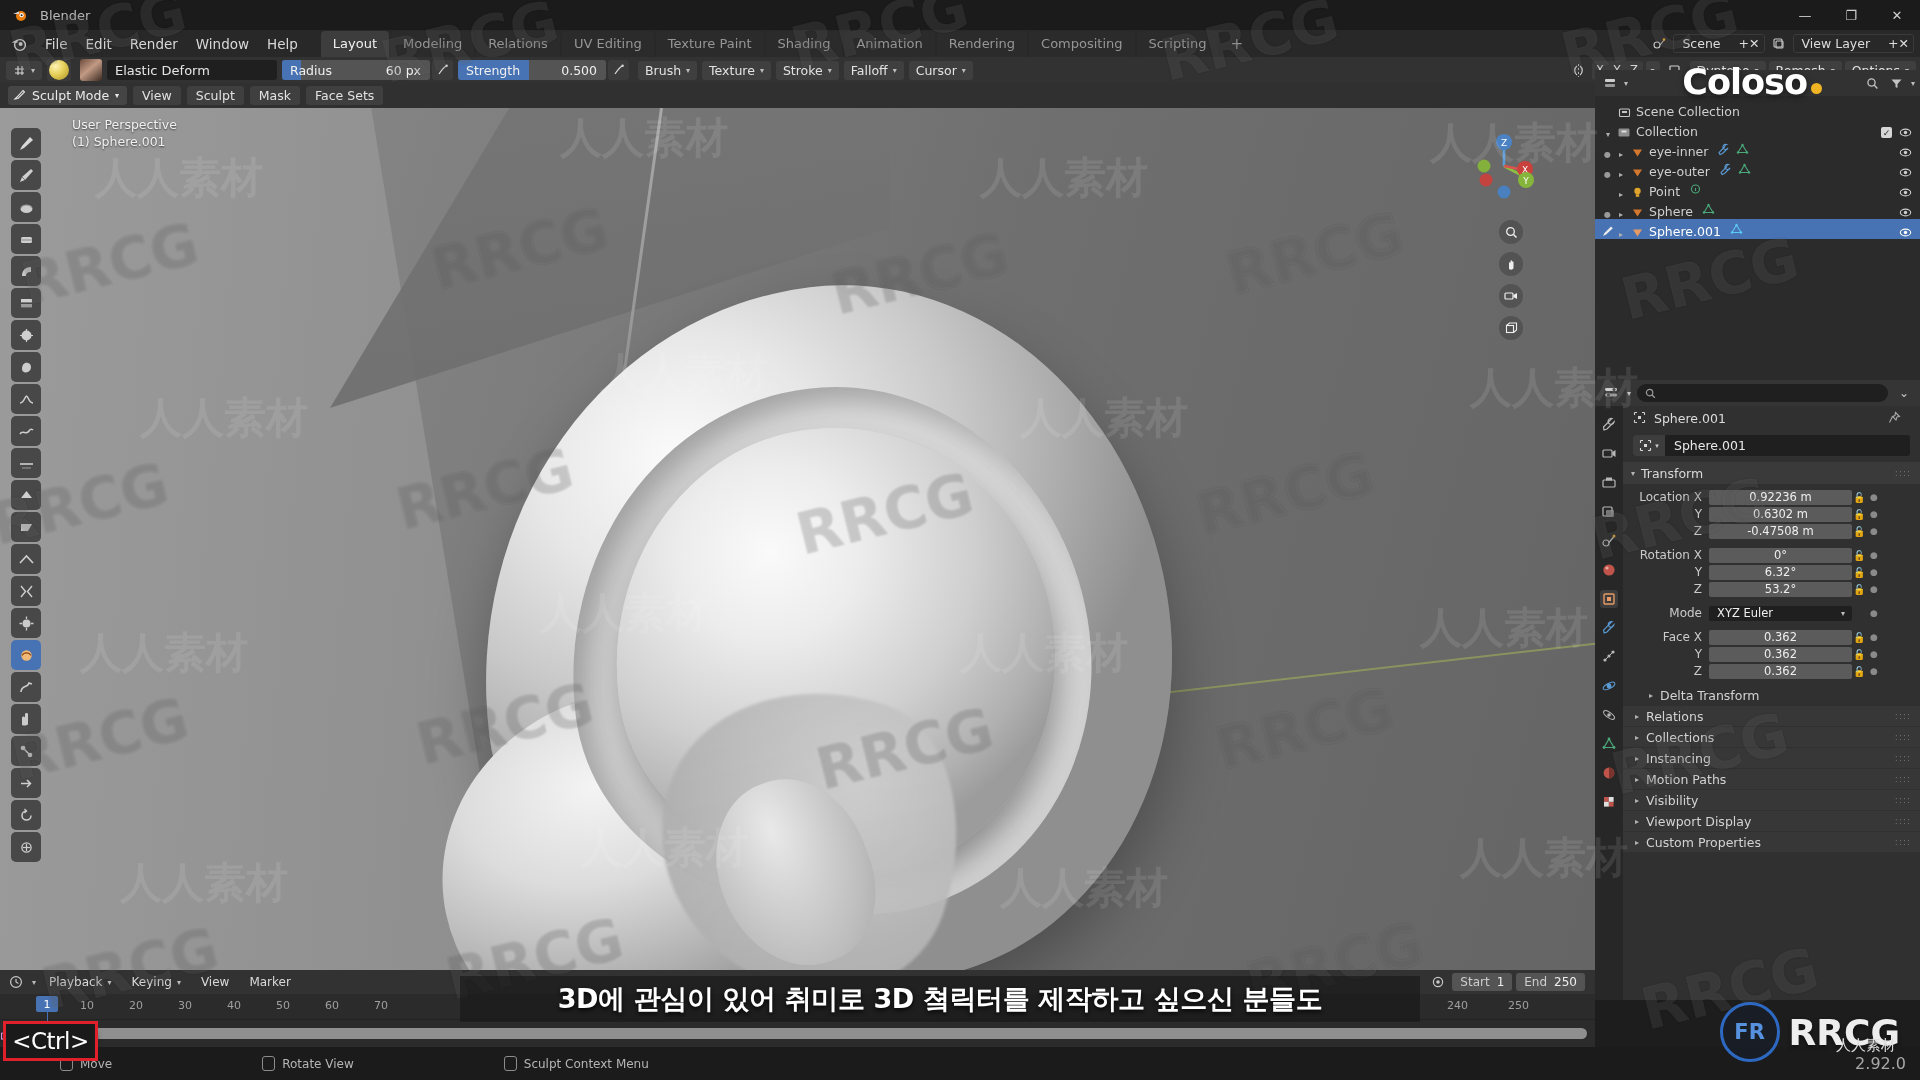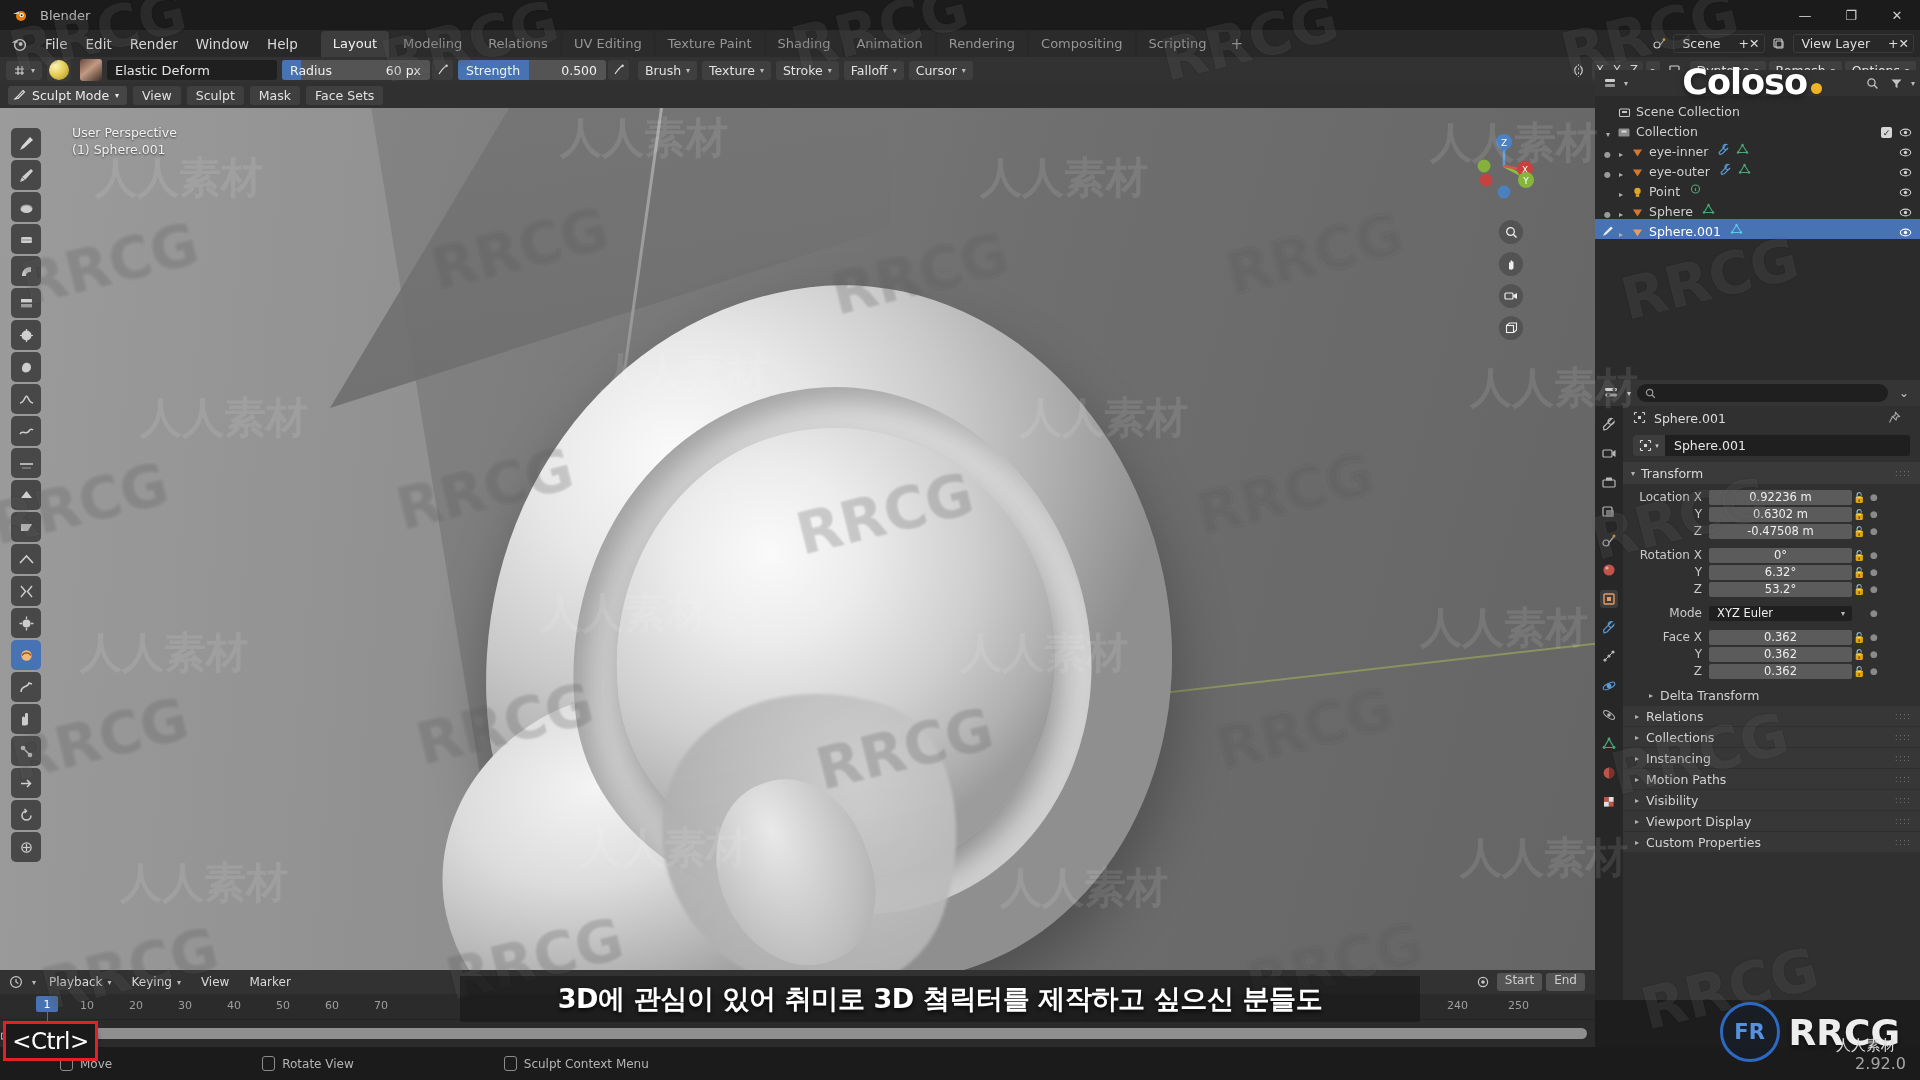--- a/index.html
+++ b/index.html
@@ -200,21 +200,21 @@
     filter:blur(1.5px); opacity:.9;
   }
   .ear-tragus{
     position:absolute; left:300px; top:520px; width:150px; height:190px;
     border-radius:50% 50% 46% 54%;
     background:radial-gradient(ellipse at 45% 25%, #e9e9e9, #bdbdbd 70%, #a4a4a4 100%);
     transform:rotate(-20deg);
   }
   
   .vp-overlay{
-    position:absolute; left:72px; top:16px; font-size:12.5px; color:#f1f1f1;
+    position:absolute; left:72px; top:8px; font-size:12.5px; color:#f1f1f1;
     line-height:17px; text-shadow:0 1px 2px rgba(0,0,0,.6); pointer-events:none;
   }
   
   .nav-gizmo{ position:absolute; right:55px; top:22px; width:72px; height:72px; }
   .vp-sidebtn{
     position:absolute; right:72px; width:24px; height:24px; border-radius:50%;
     background:#4a4a4ab0; display:flex; align-items:center; justify-content:center;
     color:#e7e7e7; font-size:12px;
   }
   
@@ -309,21 +309,21 @@
     height:24px; background:#323232; display:flex; align-items:center; gap:6px; padding:0 6px;
   }
   .tl-btn{
     height:18px; display:flex; align-items:center; padding:0 7px; font-size:12px;
     color:#dadada; background:#3d3d3d; border-radius:3px; gap:5px;
   }
   .tl-btn.plain{ background:transparent; }
   .tl-right{ margin-left:auto; display:flex; align-items:center; gap:4px; padding-right:4px; }
   .tl-num{
     height:18px; background:#545454; border-radius:3px; display:flex; align-items:center;
-    padding:0 8px; font-size:12px; color:#eee; gap:7px;flex-direction:column;
+    padding:0 8px; font-size:12px; color:#eee; gap:7px;
   }
   .tl-ruler{
     position:relative; height:26px; background:#2b2b2b;
     border-bottom:1px solid #232323;
   }
   .tl-tick{ position:absolute; top:5px; font-size:11px; color:#9f9f9f; }
   .tl-playhead{
     position:absolute; top:2px; width:22px; height:16px; background:#4772b3;
     border-radius:2px; color:#fff; font-size:11px; display:flex;
     align-items:center; justify-content:center;

